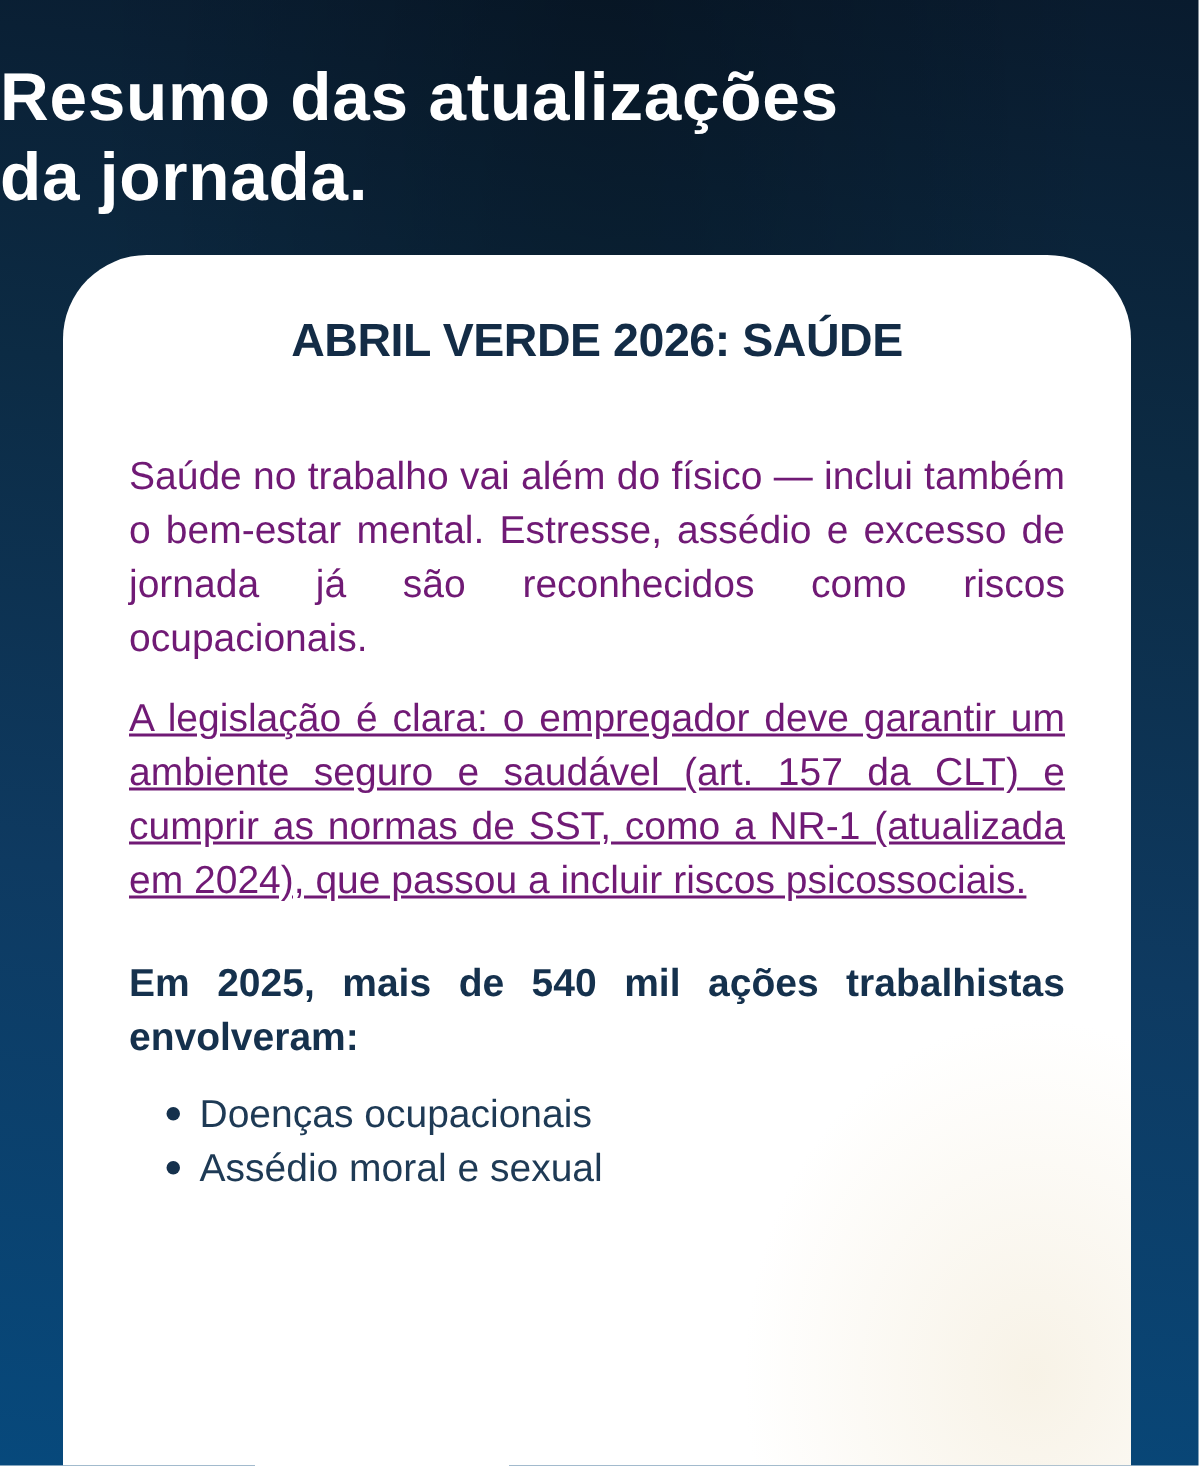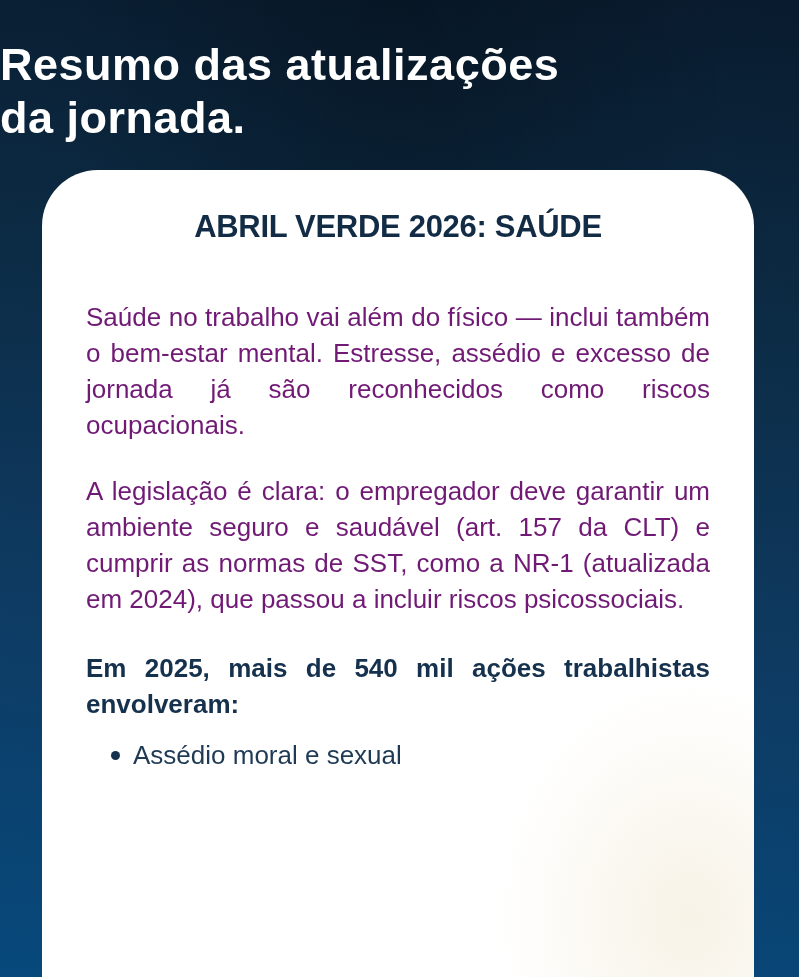--- a/index.html
+++ b/index.html
@@ -71,21 +71,21 @@
     font-weight: bold;
     letter-spacing: -0.3px;
   }
   .body-text {
     margin: 0;
     color: #701a75;
     font-size: 26px;
     line-height: 36px;
     text-align: justify;
   }
-  .para-2 { margin-top: 30px; }
+  .para-2 { margin-top: 17px; text-decoration: underline; }
   .highlight {
     margin-top: 33px;
     font-weight: bold;
     color: #15314d;
   }
   .bullet-list {
     margin: 15px 0 0 0;
     padding: 0;
     list-style: none;
   }
@@ -121,19 +121,23 @@
 
     <p class="body-text para-1">Saúde no trabalho vai além do físico — inclui também o bem-estar mental. Estresse, assédio e excesso de jornada já são reconhecidos como riscos ocupacionais.</p>
 
     <p class="body-text para-2">A legislação é clara: o empregador deve garantir um ambiente seguro e saudável (art. 157 da CLT) e cumprir as normas de SST, como a NR-1 (atualizada em 2024), que passou a incluir riscos psicossociais.</p>
 
     <p class="body-text highlight">Em 2025, mais de 540 mil ações trabalhistas envolveram:</p>
 
     <ul class="bullet-list">
       <li>
         <span class="dot"></span>
+        <span>Doenças ocupacionais</span>
+      </li>
+      <li>
+        <span class="dot"></span>
         <span>Assédio moral e sexual</span>
       </li>
     </ul>
 
   </section>
 
 </div>
 
 </body></html>

